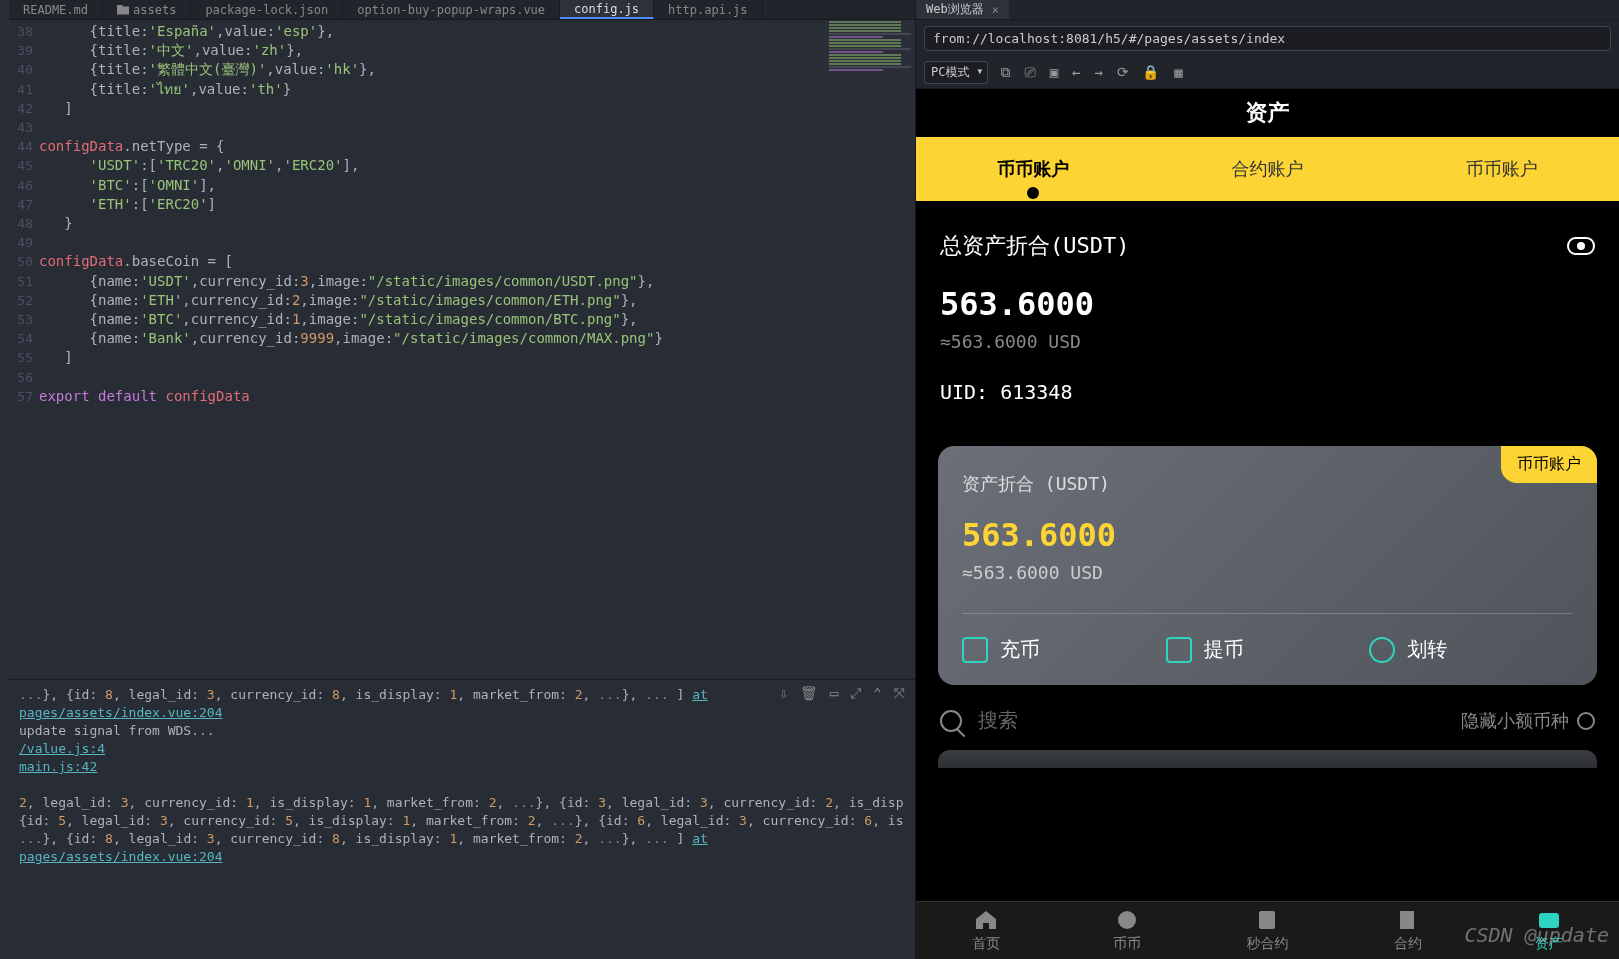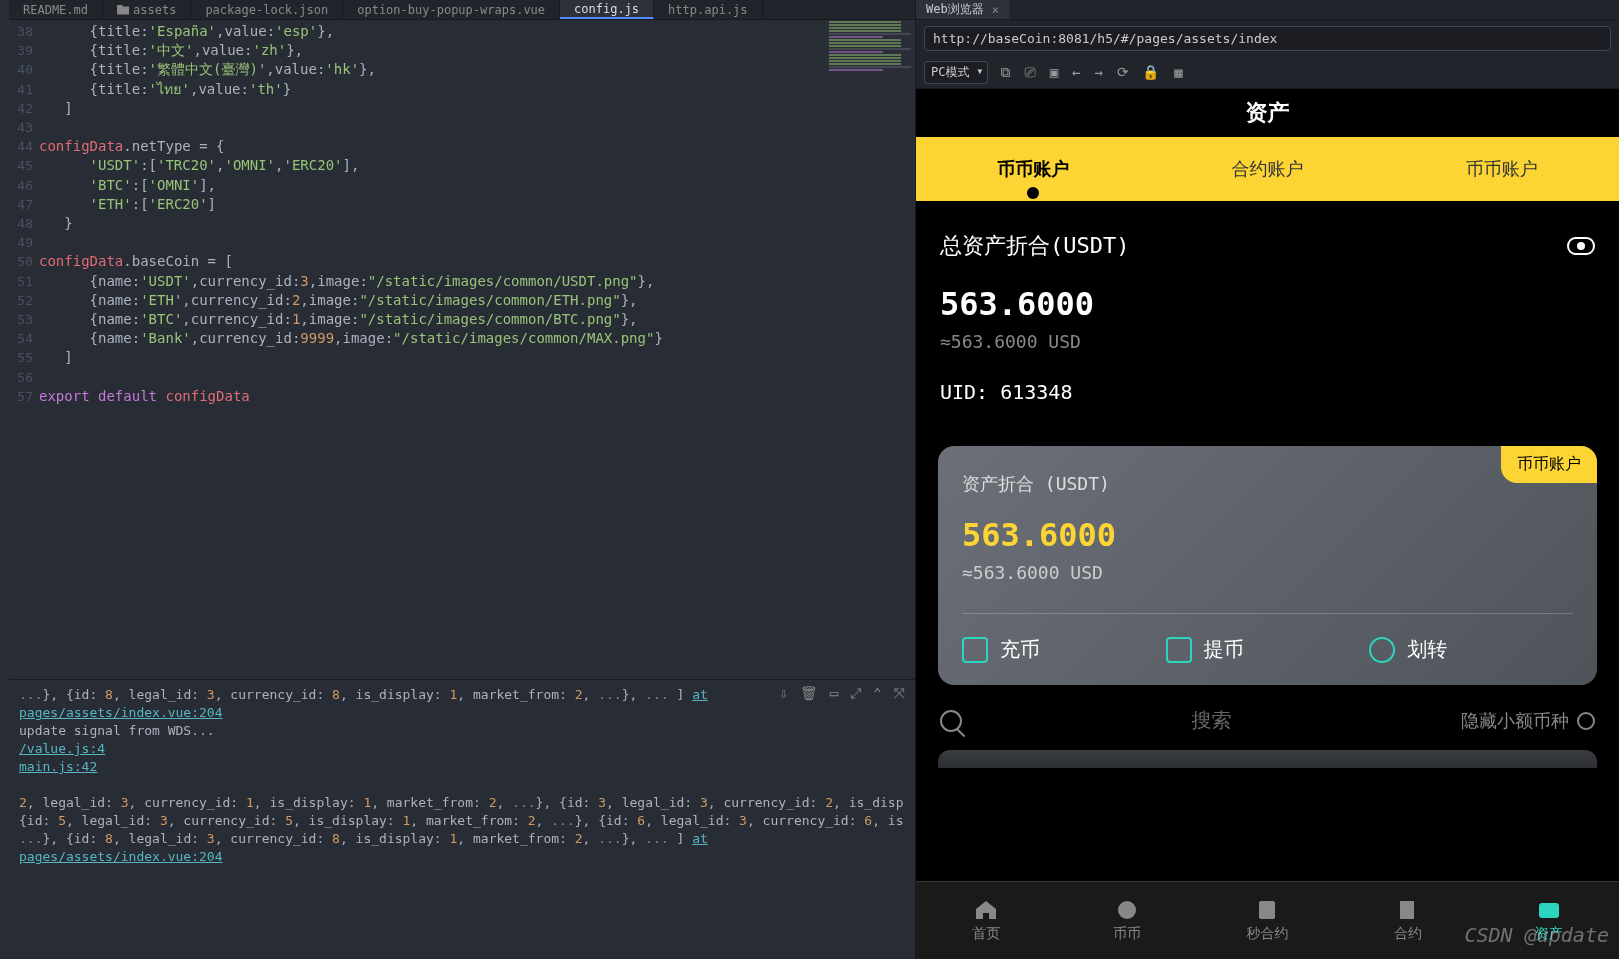--- a/index.html
+++ b/index.html
@@ -312,21 +312,20 @@
       border: 2px solid #2dd4bf;
       border-radius: 4px;
       position: relative;
     }
     .action-icon.circle { border-radius: 50%; }
     .search-row {
       margin: 22px 24px 0 24px;
       display: flex;
       align-items: center;
       gap: 16px;
-      text-align: center;
     }
     .search-icon {
       width: 22px; height: 22px;
       border: 2px solid #888;
       border-radius: 50%;
       position: relative;
     }
     .search-icon::after {
       content: "";
       position: absolute;
@@ -350,21 +349,21 @@
     .radio-circle {
       width: 18px; height: 18px;
       border: 2px solid #888;
       border-radius: 50%;
     }
     .bottom-nav {
       position: absolute;
       bottom: 0;
       left: 0;
       right: 0;
-      height: 78px;
+      height: 58px;
       background: #1a1a1a;
       display: flex;
       border-top: 1px solid #333;
     }
     .nav-item {
       flex: 1;
       display: flex;
       flex-direction: column;
       align-items: center;
       justify-content: center;
@@ -499,21 +498,21 @@
   </div>
 </div>
 
 <div class="browser-pane">
   <div class="browser-tabbar">
     <div class="browser-tab">
       <span>Web浏览器</span>
       <span class="close-x">×</span>
     </div>
   </div>
-  <div class="url-bar">http://baseCoin:8081/h5/#/pages/assets/index</div>
+  <div class="url-bar">from://localhost:8081/h5/#/pages/assets/index</div>
   <div class="browser-toolbar">
     <div class="mode-select">PC模式</div>
     <div class="tool-icons">
       <span>⧉</span>
       <span>⎚</span>
       <span>▣</span>
       <span>←</span>
       <span>→</span>
       <span>⟳</span>
       <span>🔒</span>

